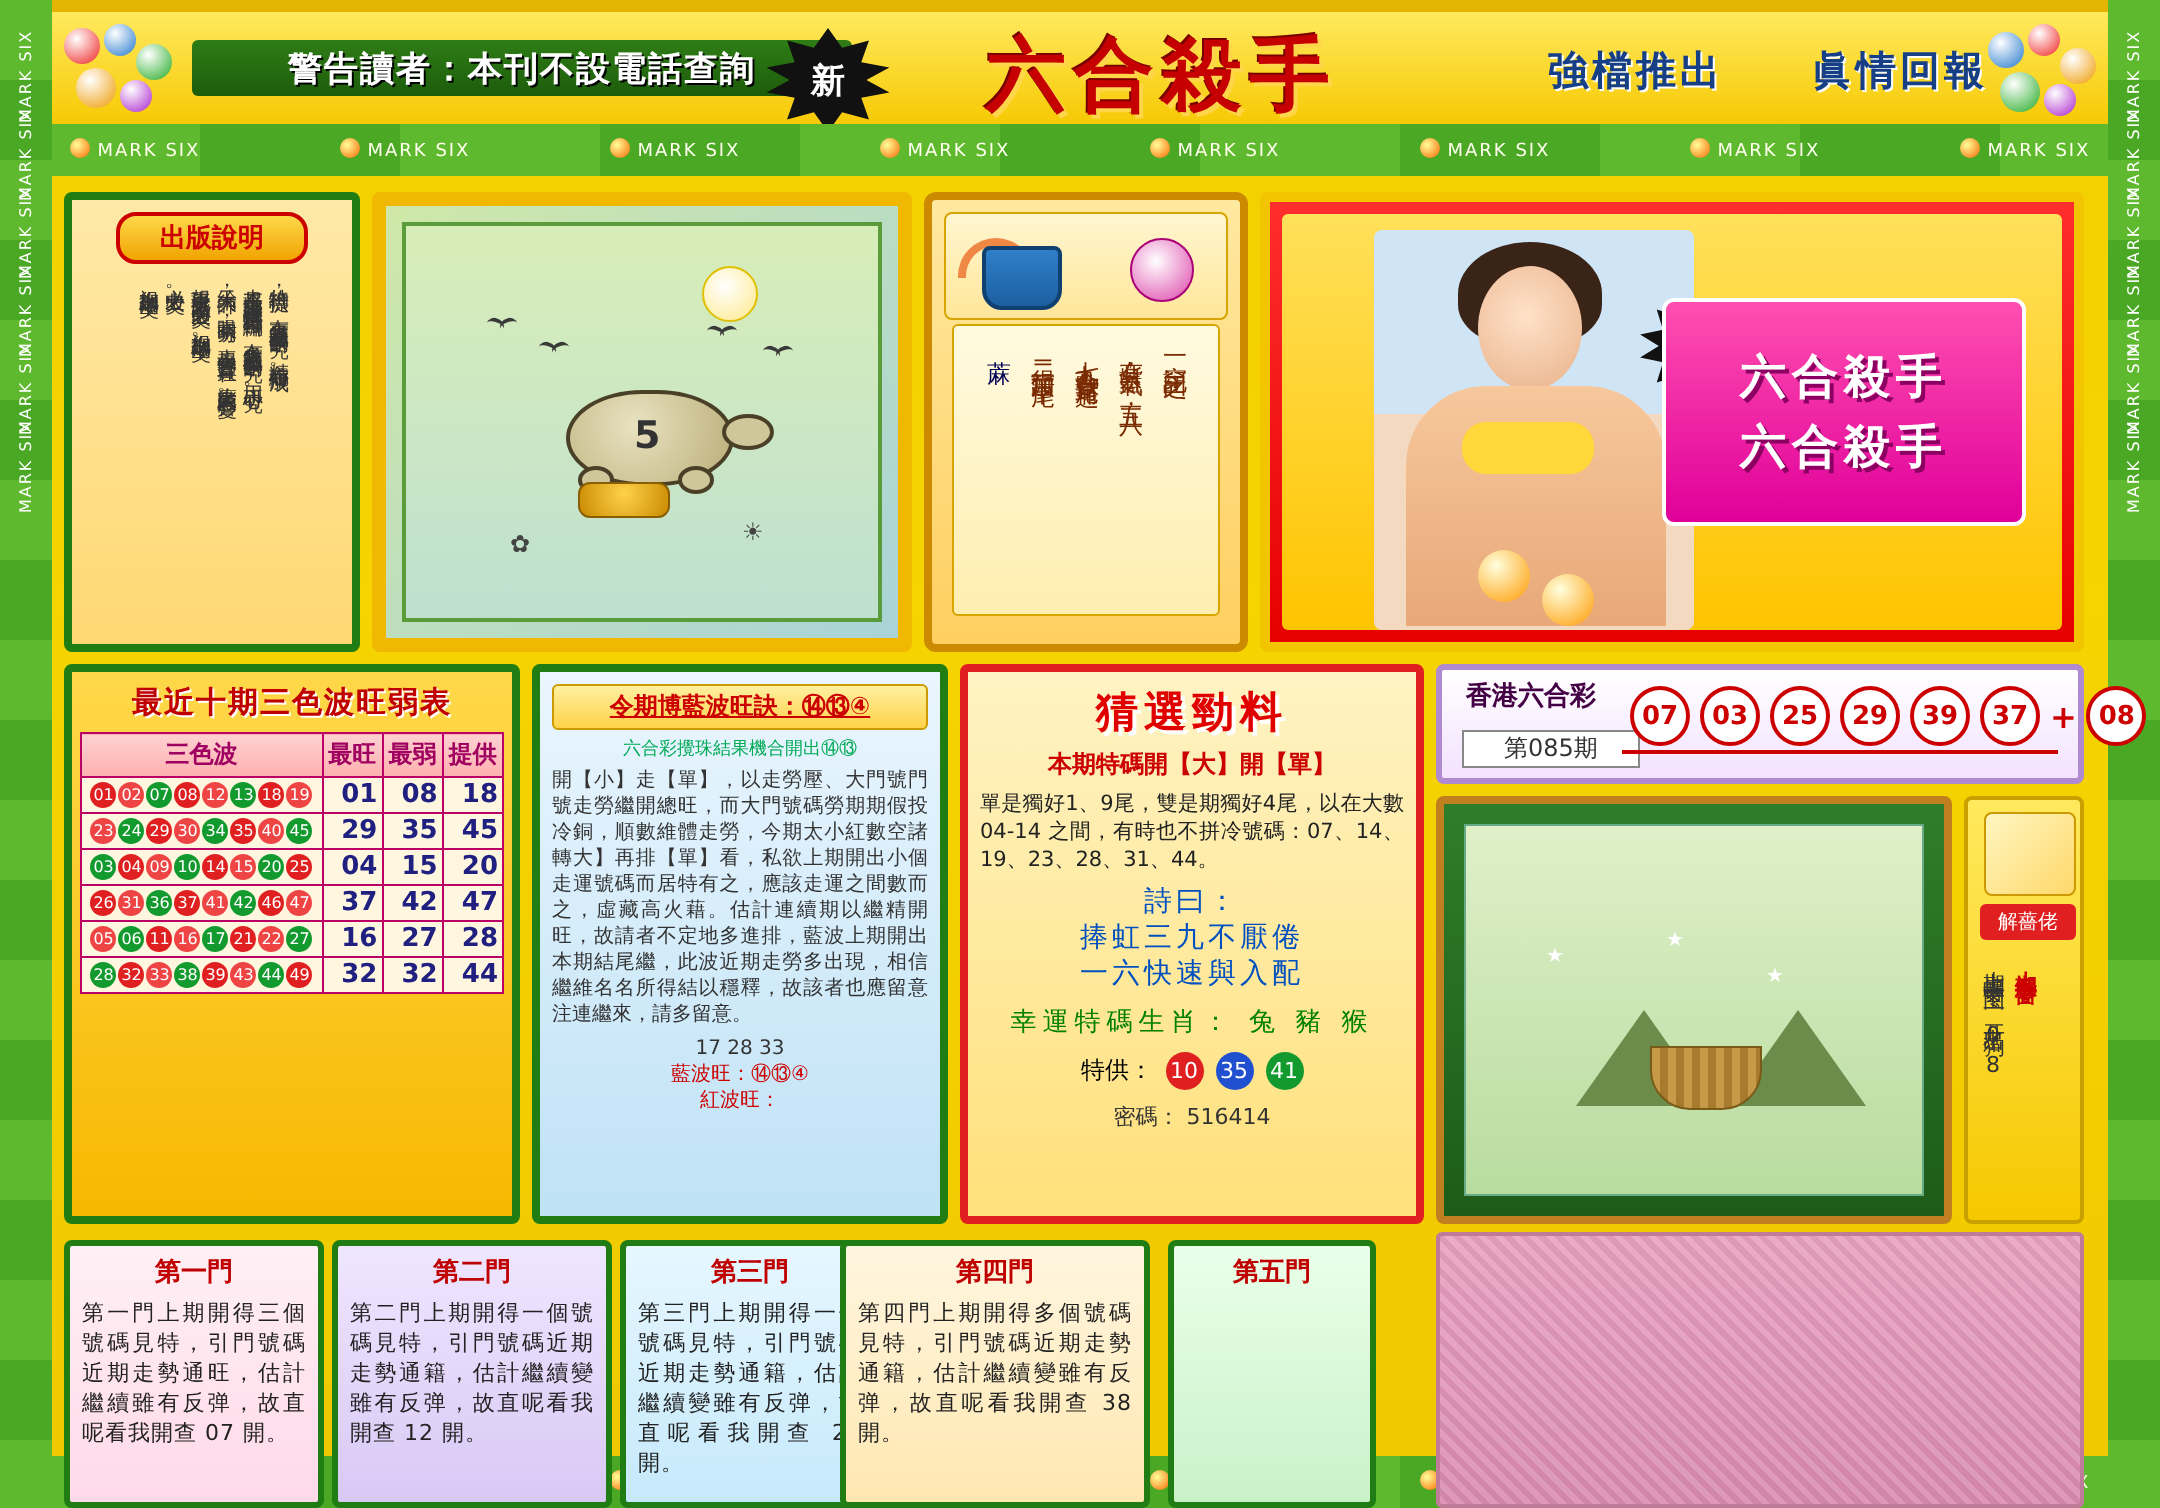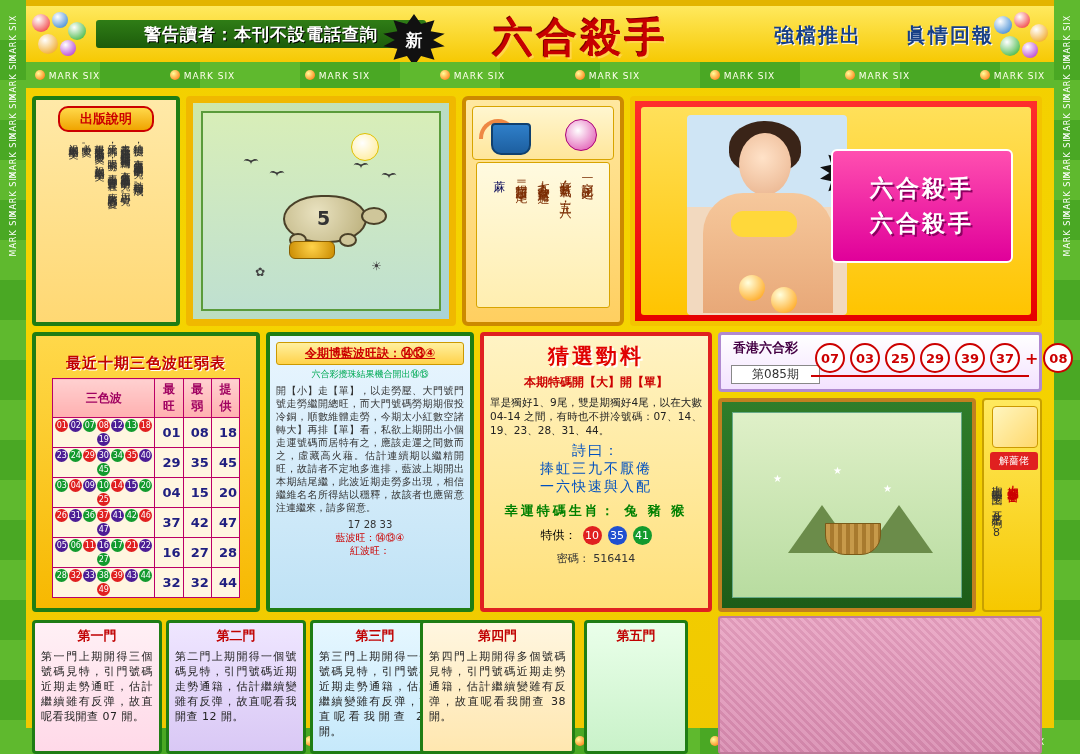--- a/index.html
+++ b/index.html
@@ -131,51 +131,51 @@
   .logo-box span{font-size:23px;font-weight:bold;color:#fff;letter-spacing:3px;
     text-shadow:2px 2px 0 #8b0060;}
   .new-badge{position:absolute;left:178px;top:42px;width:52px;height:48px;}
   .new-badge .star{width:52px;height:48px;background:#111;
     clip-path:polygon(50% 0%,61% 19%,82% 12%,76% 33%,98% 38%,80% 50%,98% 62%,76% 67%,82% 88%,61% 81%,50% 100%,39% 81%,18% 88%,24% 67%,2% 62%,20% 50%,2% 38%,24% 33%,18% 12%,39% 19%);}
   .new-badge .txt{position:absolute;inset:0;display:flex;align-items:center;justify-content:center;color:#fff;font-size:15px;font-weight:bold;}
 
   
   #p-table{left:2px;top:240px;width:228px;height:280px;
     background:linear-gradient(180deg,#ffd84a,#f7b800);
-    border:4px solid #1f7d14;border-radius:4px;padding:16px;box-sizing:border-box;}
+    border:4px solid #1f7d14;border-radius:4px;padding:4px;box-sizing:border-box;}
   .tbl-title{font-size:15px;font-weight:bold;color:#c00000;text-align:center;
     letter-spacing:1px;margin:2px 0 5px;text-shadow:1px 1px 0 #fff;}
   table.wave{width:100%;border-collapse:collapse;font-size:11px;}
   table.wave th{background:linear-gradient(180deg,#ffd0d0,#ffb0b0);border:1px solid #b06;
     color:#a00060;font-size:12px;padding:2px;}
   table.wave td{border:1px solid #b06;padding:1px 2px;text-align:right;background:#fff6e0;}
   .num-cell{display:flex;flex-wrap:wrap;gap:1px;justify-content:center;}
   .mini{width:13px;height:13px;border-radius:50%;font-size:8px;color:#fff;
     display:flex;align-items:center;justify-content:center;}
-  .mini.r{background:#e02020;} .mini.b{background:#4c1d95;} .mini.g{background:#139a2e;}
+  .mini.r{background:#e02020;} .mini.b{background:#ef4444;} .mini.g{background:#139a2e;}
   .val{font-size:13px;font-weight:bold;color:#202080;}
 
   #p-song{left:236px;top:240px;width:208px;height:280px;
     background:linear-gradient(180deg,#eaf6ff,#bfe2f5);
     border:4px solid #1f7d14;border-radius:4px;padding:6px;box-sizing:border-box;}
   .song-title{background:linear-gradient(180deg,#fff0a0,#ffd24a);border:1px solid #c90;
     color:#c00;font-size:12px;font-weight:bold;text-align:center;padding:2px;border-radius:3px;text-decoration:underline;}
   .song-sub{font-size:9px;color:#0a5;text-align:center;margin:3px 0;}
   .song-body{font-size:10px;color:#333;line-height:13px;text-align:justify;}
   .song-red{color:#c00;}
 
   #p-tips{left:450px;top:240px;width:232px;height:280px;
     background:linear-gradient(180deg,#fff3c4,#ffe07a);
     border:4px solid #e02020;border-radius:4px;padding:6px;box-sizing:border-box;}
   .tips-title{font-size:21px;font-weight:bold;color:#e00000;text-align:center;
     letter-spacing:3px;text-shadow:2px 2px 0 #fff;}
   .tips-line{font-size:12px;color:#c00;text-align:center;margin-top:4px;font-weight:bold;}
   .tips-body{font-size:10.5px;color:#222;line-height:14px;margin-top:4px;text-align:justify;}
   .tips-poem{font-size:14px;color:#0050c0;text-align:center;margin-top:5px;letter-spacing:2px;}
-  .tips-zodiac{font-size:13px;color:#008000;text-align:center;margin-top:6px;font-weight:bold;letter-spacing:3px;}
+  .tips-zodiac{font-size:13px;color:#008000;text-align:center;margin-top:6px;font-weight:normal;letter-spacing:3px;}
   .tips-nums{display:flex;align-items:center;justify-content:center;gap:6px;margin-top:6px;font-size:12px;}
   .nball{width:19px;height:19px;border-radius:50%;color:#fff;font-size:11px;
     display:flex;align-items:center;justify-content:center;}
   .tips-code{text-align:center;font-size:11px;margin-top:6px;color:#333;}
 
   #p-result{left:688px;top:240px;width:324px;height:60px;
     background:linear-gradient(180deg,#ffffff,#f3e2ff);
     border:3px solid #b08ad0;border-radius:4px;}
   .res-title{position:absolute;left:12px;top:4px;font-size:13px;font-weight:bold;color:#404;}
   .res-period{position:absolute;left:10px;top:30px;font-size:12px;color:#333;

